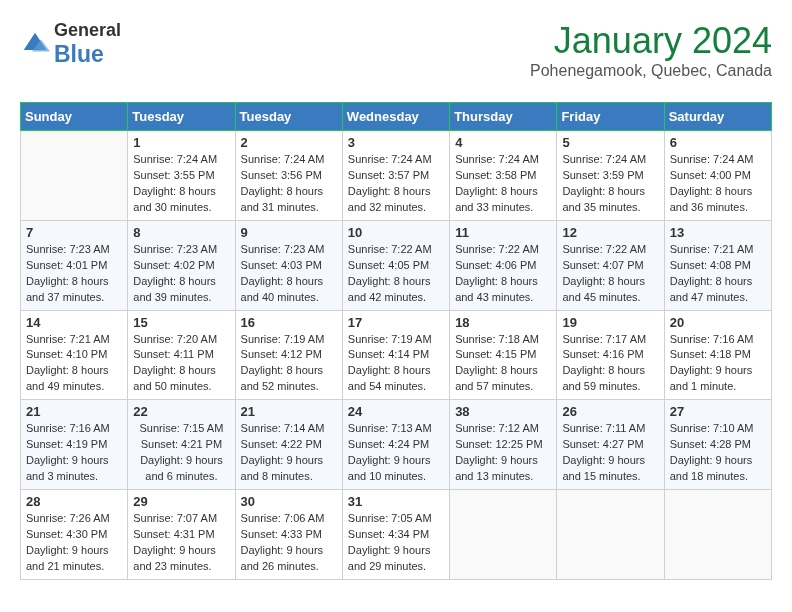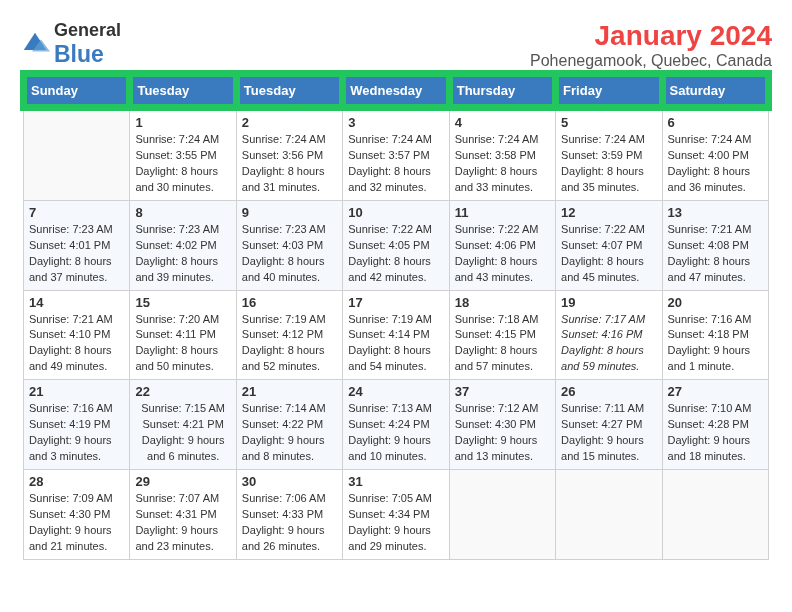--- a/index.html
+++ b/index.html
@@ -7,56 +7,56 @@
       font-family: Arial, sans-serif;
       background: #fff;
       width: 792px;
       min-height: 612px;
       padding: 20px;
     }
     .header-area {
       display: flex;
       justify-content: space-between;
       align-items: flex-start;
-      margin-bottom: 0;
+      margin-bottom: 22px;
     }
     .logo {
       display: flex;
       align-items: center;
       gap: 4px;
     }
     .logo-icon {
       width: 30px;
       height: 30px;
     }
     .title-area {
       text-align: right;
     }
     .month-title {
-      font-size: 28px;
-      font-weight: bold;
-      color: #ef4444;
+      font-size: 36px;
+      font-weight: normal;
+      color: #15803d;
     }
     .location-title {
       font-size: 16px;
       color: #555;
       text-align: right;
     }
     table {
       width: 100%;
       border-collapse: collapse;
       table-layout: fixed;
     }
     th {
       background-color: #3a7bbf;
       color: #fff;
       padding: 6px 4px;
       font-size: 13px;
       text-align: left;
-      border: 7px solid #22c55e;
+      border: 1px solid #22c55e;
     }
     td {
       border: 1px solid #d0d0d0;
       vertical-align: top;
       padding: 4px 5px;
       min-height: 70px;
       font-size: 11px;
       color: #333;
       background: #fff;
     }
@@ -236,21 +236,21 @@
         </td>
         <td>
           <span class="day-num">18</span>
           <div class="cell-content" style="white-space: pre-line;">Sunrise: 7:18 AM
 Sunset: 4:15 PM
 Daylight: 8 hours
 and 57 minutes.</div>
         </td>
         <td>
           <span class="day-num">19</span>
-          <div class="cell-content" style="white-space: pre-line; font-style: italic;">Sunrise: 7:17 AM
+          <div class="cell-content" style="white-space: pre-line;">Sunrise: 7:17 AM
 Sunset: 4:16 PM
 Daylight: 8 hours
 and 59 minutes.</div>
         </td>
         <td>
           <span class="day-num">20</span>
           <div class="cell-content" style="white-space: pre-line;">Sunrise: 7:16 AM
 Sunset: 4:18 PM
 Daylight: 9 hours
 and 1 minute.</div>
@@ -279,23 +279,23 @@
 and 8 minutes.</div>
         </td>
         <td>
           <span class="day-num">24</span>
           <div class="cell-content" style="white-space: pre-line;">Sunrise: 7:13 AM
 Sunset: 4:24 PM
 Daylight: 9 hours
 and 10 minutes.</div>
         </td>
         <td>
-          <span class="day-num">37</span>
+          <span class="day-num">38</span>
           <div class="cell-content" style="white-space: pre-line;">Sunrise: 7:12 AM
-Sunset: 4:30 PM
+Sunset: 12:25 PM
 Daylight: 9 hours
 and 13 minutes.</div>
         </td>
         <td>
           <span class="day-num">26</span>
           <div class="cell-content" style="white-space: pre-line;">Sunrise: 7:11 AM
 Sunset: 4:27 PM
 Daylight: 9 hours
 and 15 minutes.</div>
         </td>
@@ -303,21 +303,21 @@
           <span class="day-num">27</span>
           <div class="cell-content" style="white-space: pre-line;">Sunrise: 7:10 AM
 Sunset: 4:28 PM
 Daylight: 9 hours
 and 18 minutes.</div>
         </td>
       </tr>
       <tr>
         <td>
           <span class="day-num">28</span>
-          <div class="cell-content" style="white-space: pre-line;">Sunrise: 7:09 AM
+          <div class="cell-content" style="white-space: pre-line;">Sunrise: 7:26 AM
 Sunset: 4:30 PM
 Daylight: 9 hours
 and 21 minutes.</div>
         </td>
         <td>
           <span class="day-num">29</span>
           <div class="cell-content" style="white-space: pre-line;">Sunrise: 7:07 AM
 Sunset: 4:31 PM
 Daylight: 9 hours
 and 23 minutes.</div>

